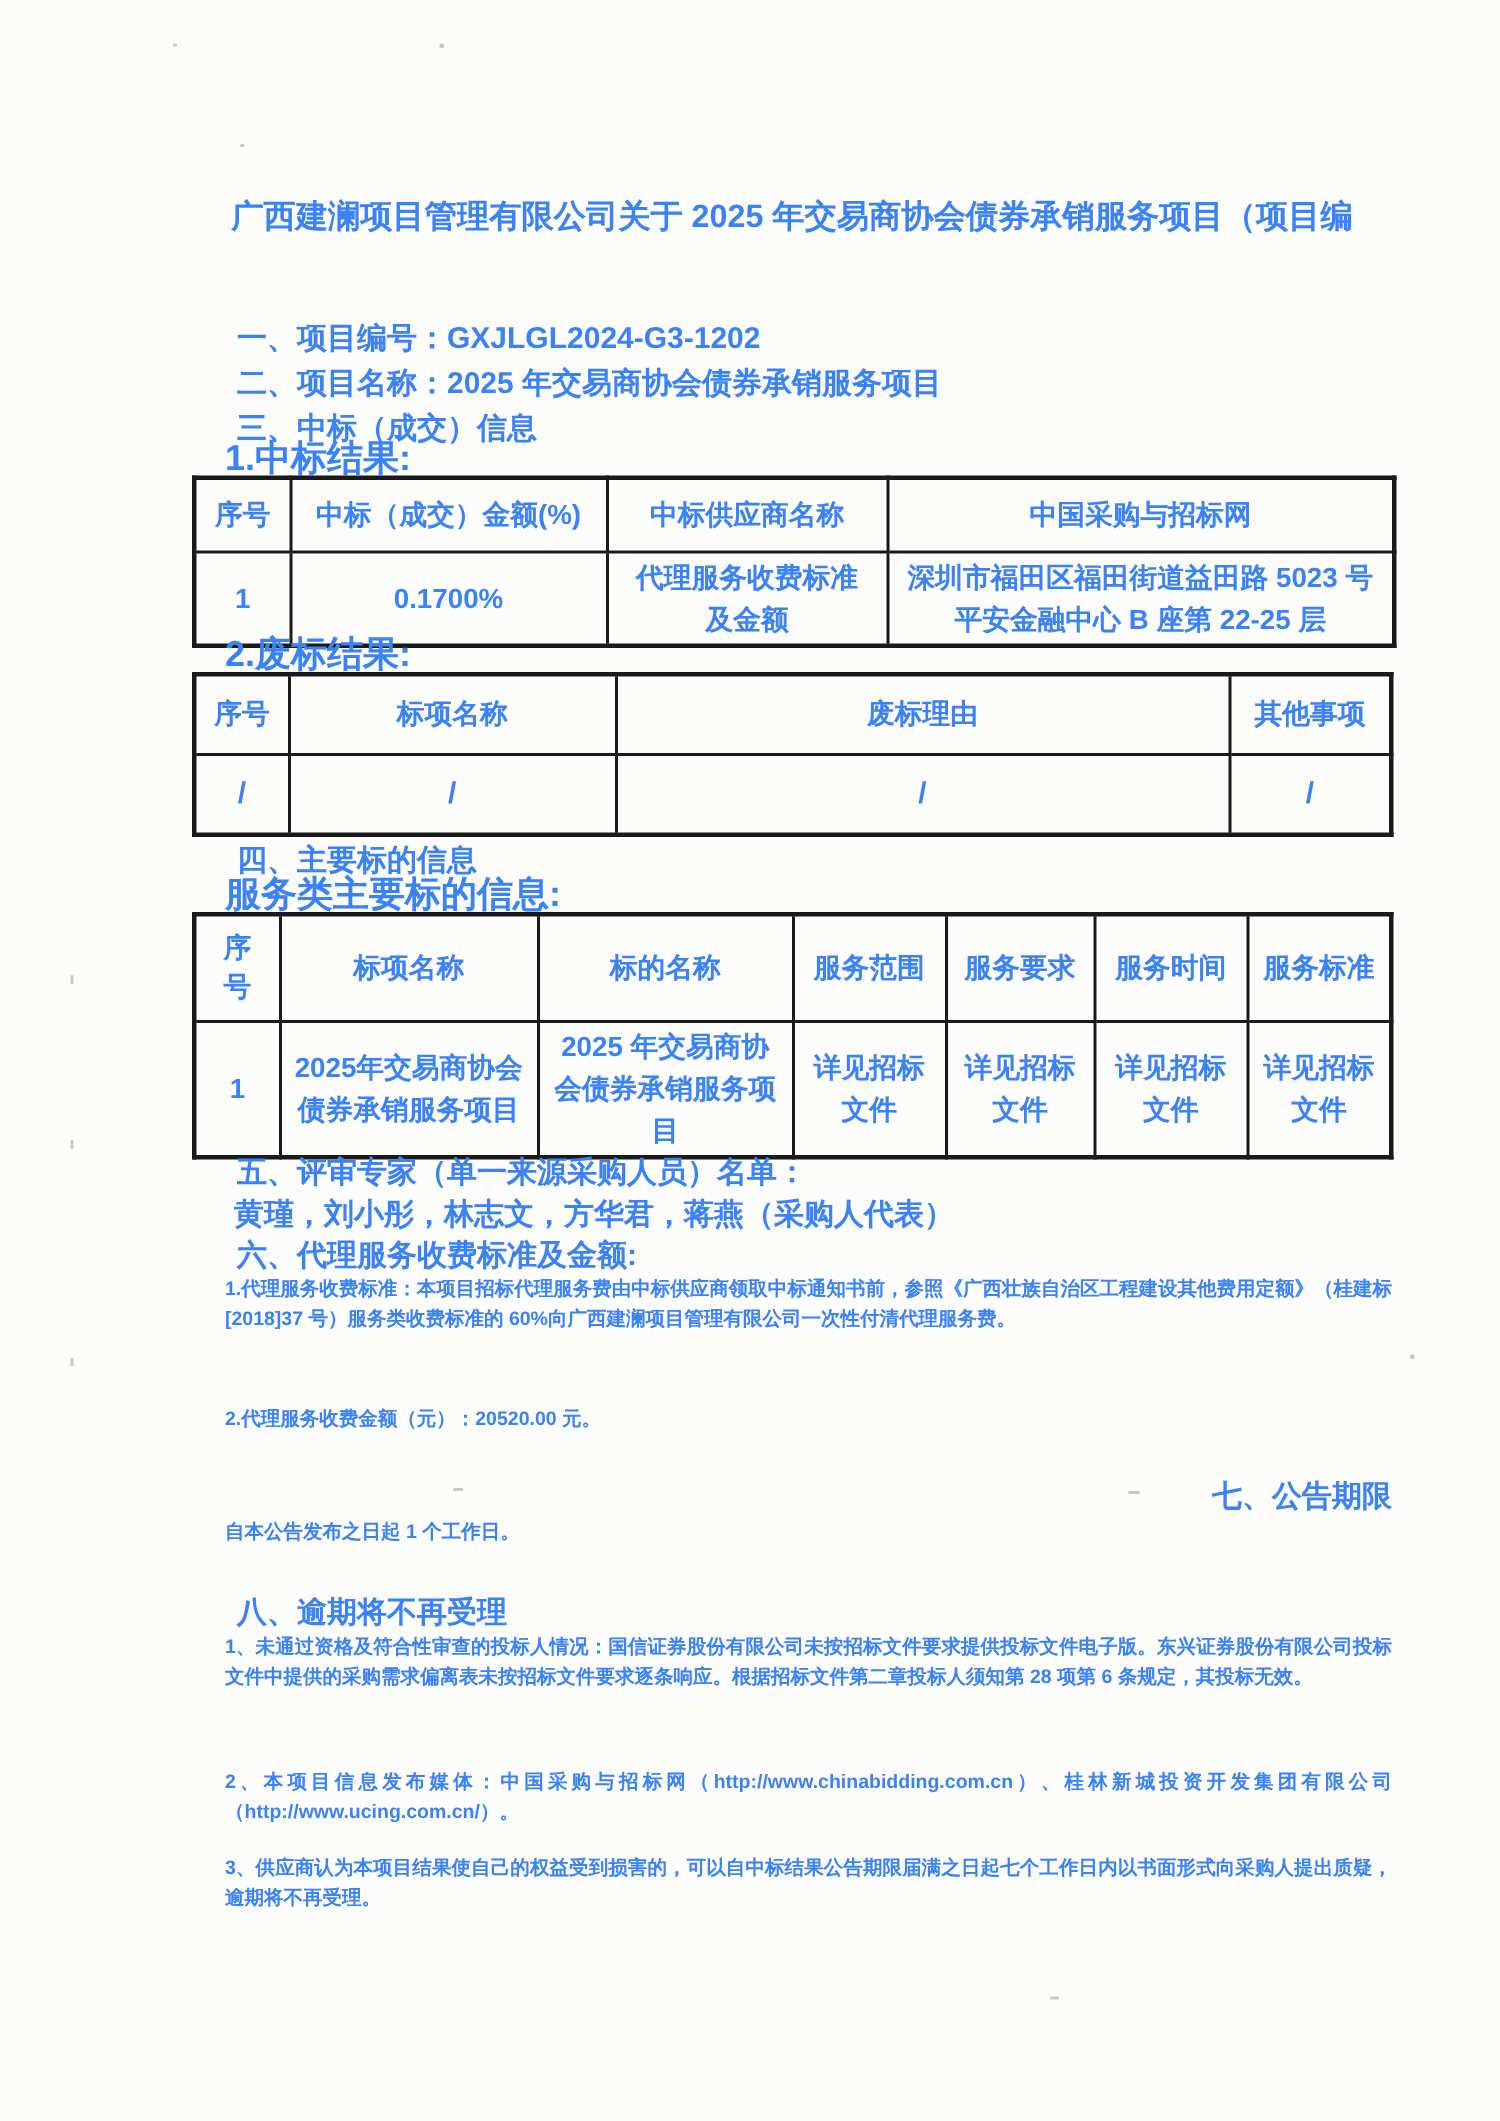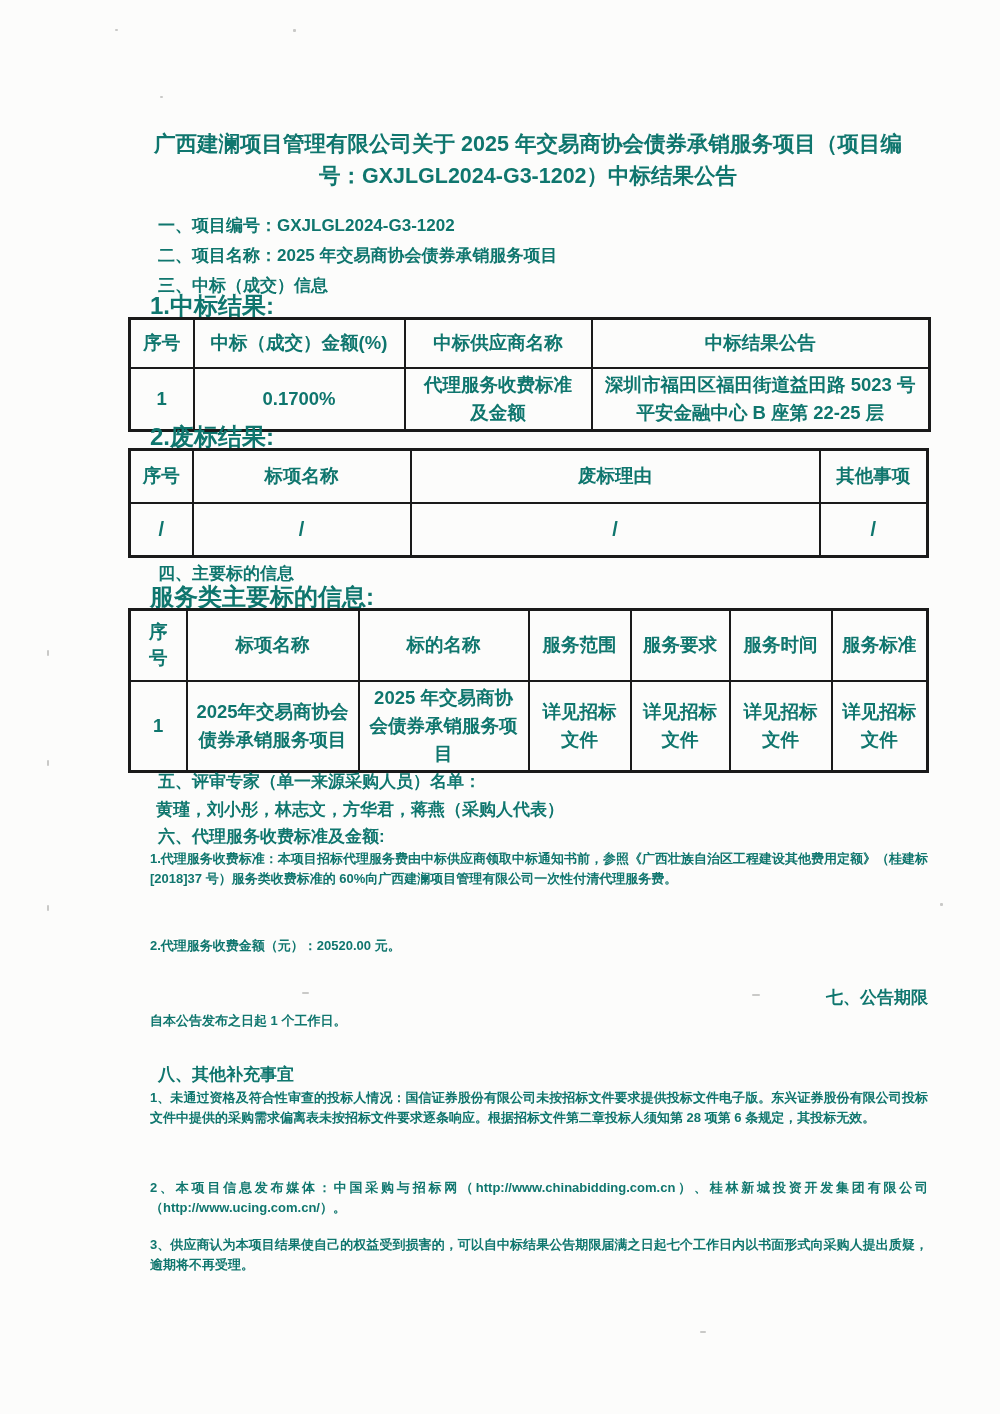--- a/index.html
+++ b/index.html
@@ -3,35 +3,35 @@
 <meta charset="utf-8">
 <style>
   * { margin: 0; padding: 0; box-sizing: border-box; }
   html, body { background: #ffffff; }
   .page {
     position: relative;
     width: 1000px;
     height: 1414px;
     background: #fcfcfb;
     font-family: "Liberation Sans", sans-serif;
-    color: #0f766e;
+    color: #3b82f6;
     font-weight: bold;
     overflow: hidden;
     text-decoration: underline;
   }
   .content { position: absolute; left: 128px; top: 0; width: 800px; }
   .abs { position: absolute; left: 0; }
 
   .title {
     top: 128px; width: 800px;
     text-align: center;
     font-size: 21.5px;
     line-height: 32px;
   }
-  .h   { font-size: 17px; line-height: 28px; padding-left: 30px; width: 800px; }
+  .h   { font-size: 20px; line-height: 28px; padding-left: 30px; width: 800px; }
   .sub { font-size: 24px;   line-height: 21px; padding-left: 22px; width: 800px; }
   .para {
     font-size: 13px; line-height: 20px;
     padding-left: 22px; width: 800px;
     text-align: justify;
   }
 
   table.t {
     border-collapse: collapse;
     table-layout: fixed;
@@ -75,41 +75,40 @@
   <div class="speck" style="left:47px;top:905px;width:2px;height:6px;"></div>
   <div class="speck" style="left:752px;top:994px;width:8px;height:2px;"></div>
   <div class="speck" style="left:302px;top:992px;width:7px;height:2px;"></div>
   <div class="speck" style="left:940px;top:903px;width:3px;height:3px;"></div>
   <div class="speck" style="left:700px;top:1331px;width:6px;height:2px;"></div>
 
   <div class="content">
 
     <div class="abs title">
       <div>广西建澜项目管理有限公司关于 2025 年交易商协会债券承销服务项目（项目编</div>
-      <div>号：GXJLGL2024-G3-1202）中标结果公告</div>
     </div>
 
     <div class="abs h" style="top:212px;">一、项目编号：GXJLGL2024-G3-1202</div>
     <div class="abs h" style="top:242px;">二、项目名称：2025 年交易商协会债券承销服务项目</div>
     <div class="abs h" style="top:272px;">三、中标（成交）信息</div>
     <div class="abs sub" style="top:295px;">1.中标结果:</div>
 
     <table class="abs t t1">
       <colgroup>
           <col style="width:64px">
           <col style="width:211px">
           <col style="width:187px">
           <col style="width:338px">
         </colgroup>
       <tbody>
           <tr class="hdr">
         <th>序号</th>
         <th>中标（成交）金额(%)</th>
         <th>中标供应商名称</th>
-        <th>中标结果公告</th>
+        <th>中国采购与招标网</th>
       </tr>
       <tr class="row">
         <td>1</td>
         <td>0.1700%</td>
         <td class="name-cell">代理服务收费标准及金额</td>
         <td>深圳市福田区福田街道益田路 5023 号平安金融中心 B 座第 22-25 层</td>
       </tr>
     </tbody>
       </table>
 
@@ -175,19 +174,19 @@
 
     <div class="abs h" style="top:768px;">五、评审专家（单一来源采购人员）名单：</div>
     <div class="abs h" style="top:796px; padding-left:28px;">黄瑾，刘小彤，林志文，方华君，蒋燕（采购人代表）</div>
     <div class="abs h" style="top:823px;">六、代理服务收费标准及金额:</div>
     <div class="abs para" style="top:849px;">1.代理服务收费标准：本项目招标代理服务费由中标供应商领取中标通知书前，参照《广西壮族自治区工程建设其他费用定额》（桂建标[2018]37 号）服务类收费标准的 60%向广西建澜项目管理有限公司一次性付清代理服务费。</div>
     <div class="abs para" style="top:936px;">2.代理服务收费金额（元）：20520.00 元。</div>
 
     <div class="abs h" style="top:984px;text-align:right;">七、公告期限</div>
     <div class="abs para" style="top:1011px;">自本公告发布之日起 1 个工作日。</div>
 
-    <div class="abs h" style="top:1061px;">八、其他补充事宜</div>
+    <div class="abs h" style="top:1061px;">八、逾期将不再受理</div>
     <div class="abs para" style="top:1088px;">1、未通过资格及符合性审查的投标人情况：国信证券股份有限公司未按招标文件要求提供投标文件电子版。东兴证券股份有限公司投标文件中提供的采购需求偏离表未按招标文件要求逐条响应。根据招标文件第二章投标人须知第 28 项第 6 条规定，其投标无效。</div>
     <div class="abs para" style="top:1178px;">2、本项目信息发布媒体：中国采购与招标网（http://www.chinabidding.com.cn）、桂林新城投资开发集团有限公司（http://www.ucing.com.cn/）。</div>
     <div class="abs para" style="top:1235px;">3、供应商认为本项目结果使自己的权益受到损害的，可以自中标结果公告期限届满之日起七个工作日内以书面形式向采购人提出质疑，逾期将不再受理。</div>
 
   </div>
 </div>
 
 </body></html>

